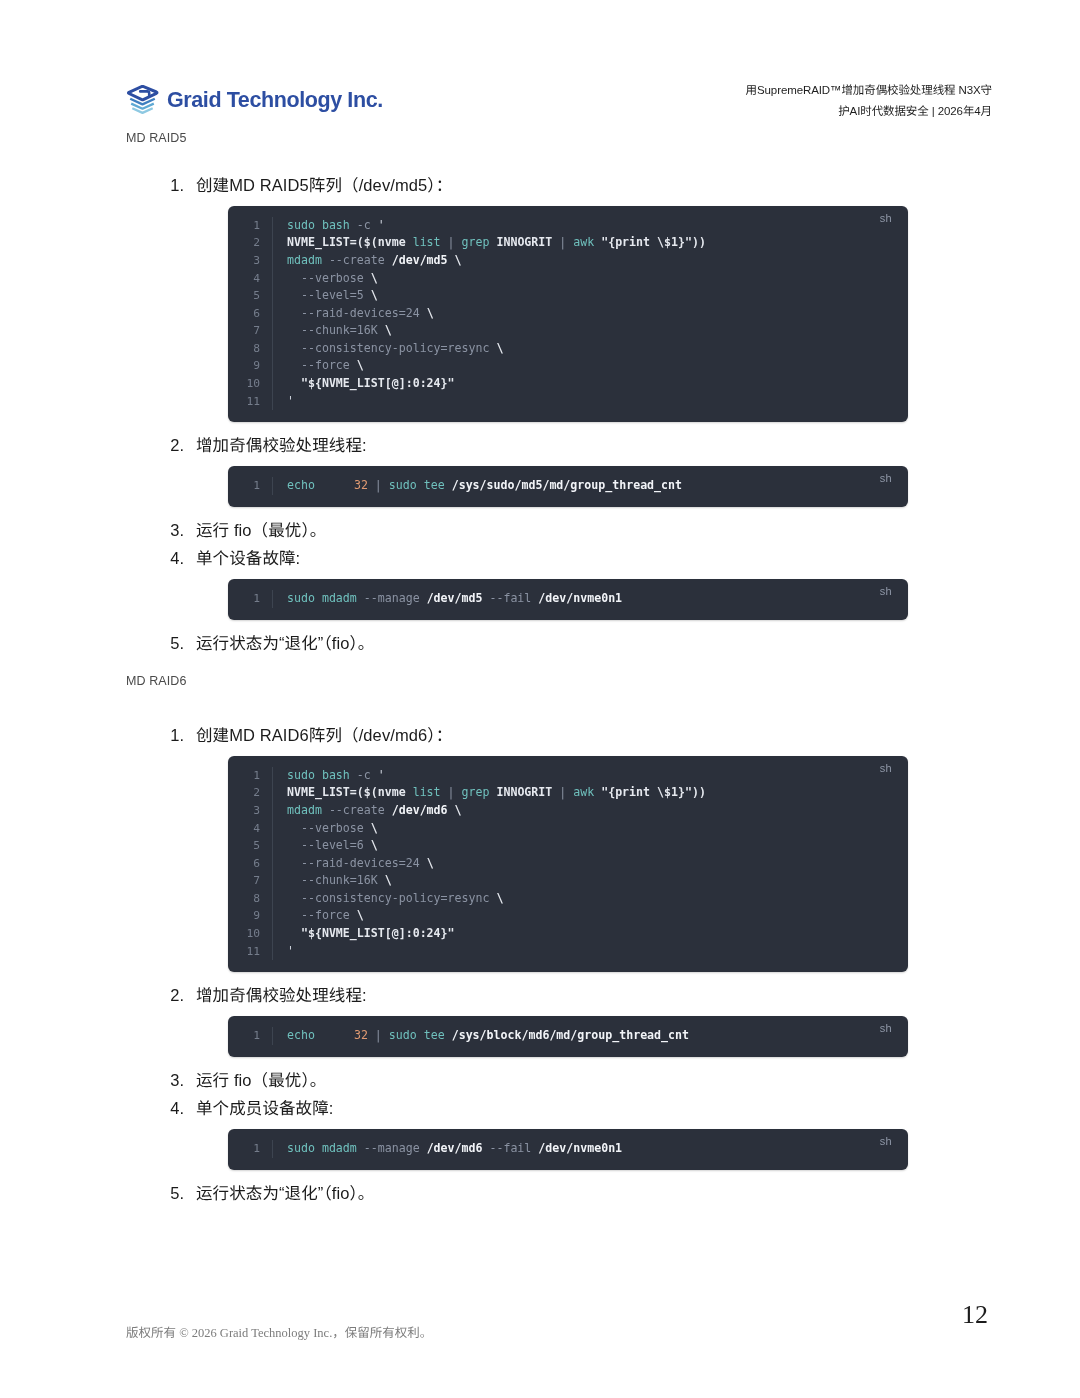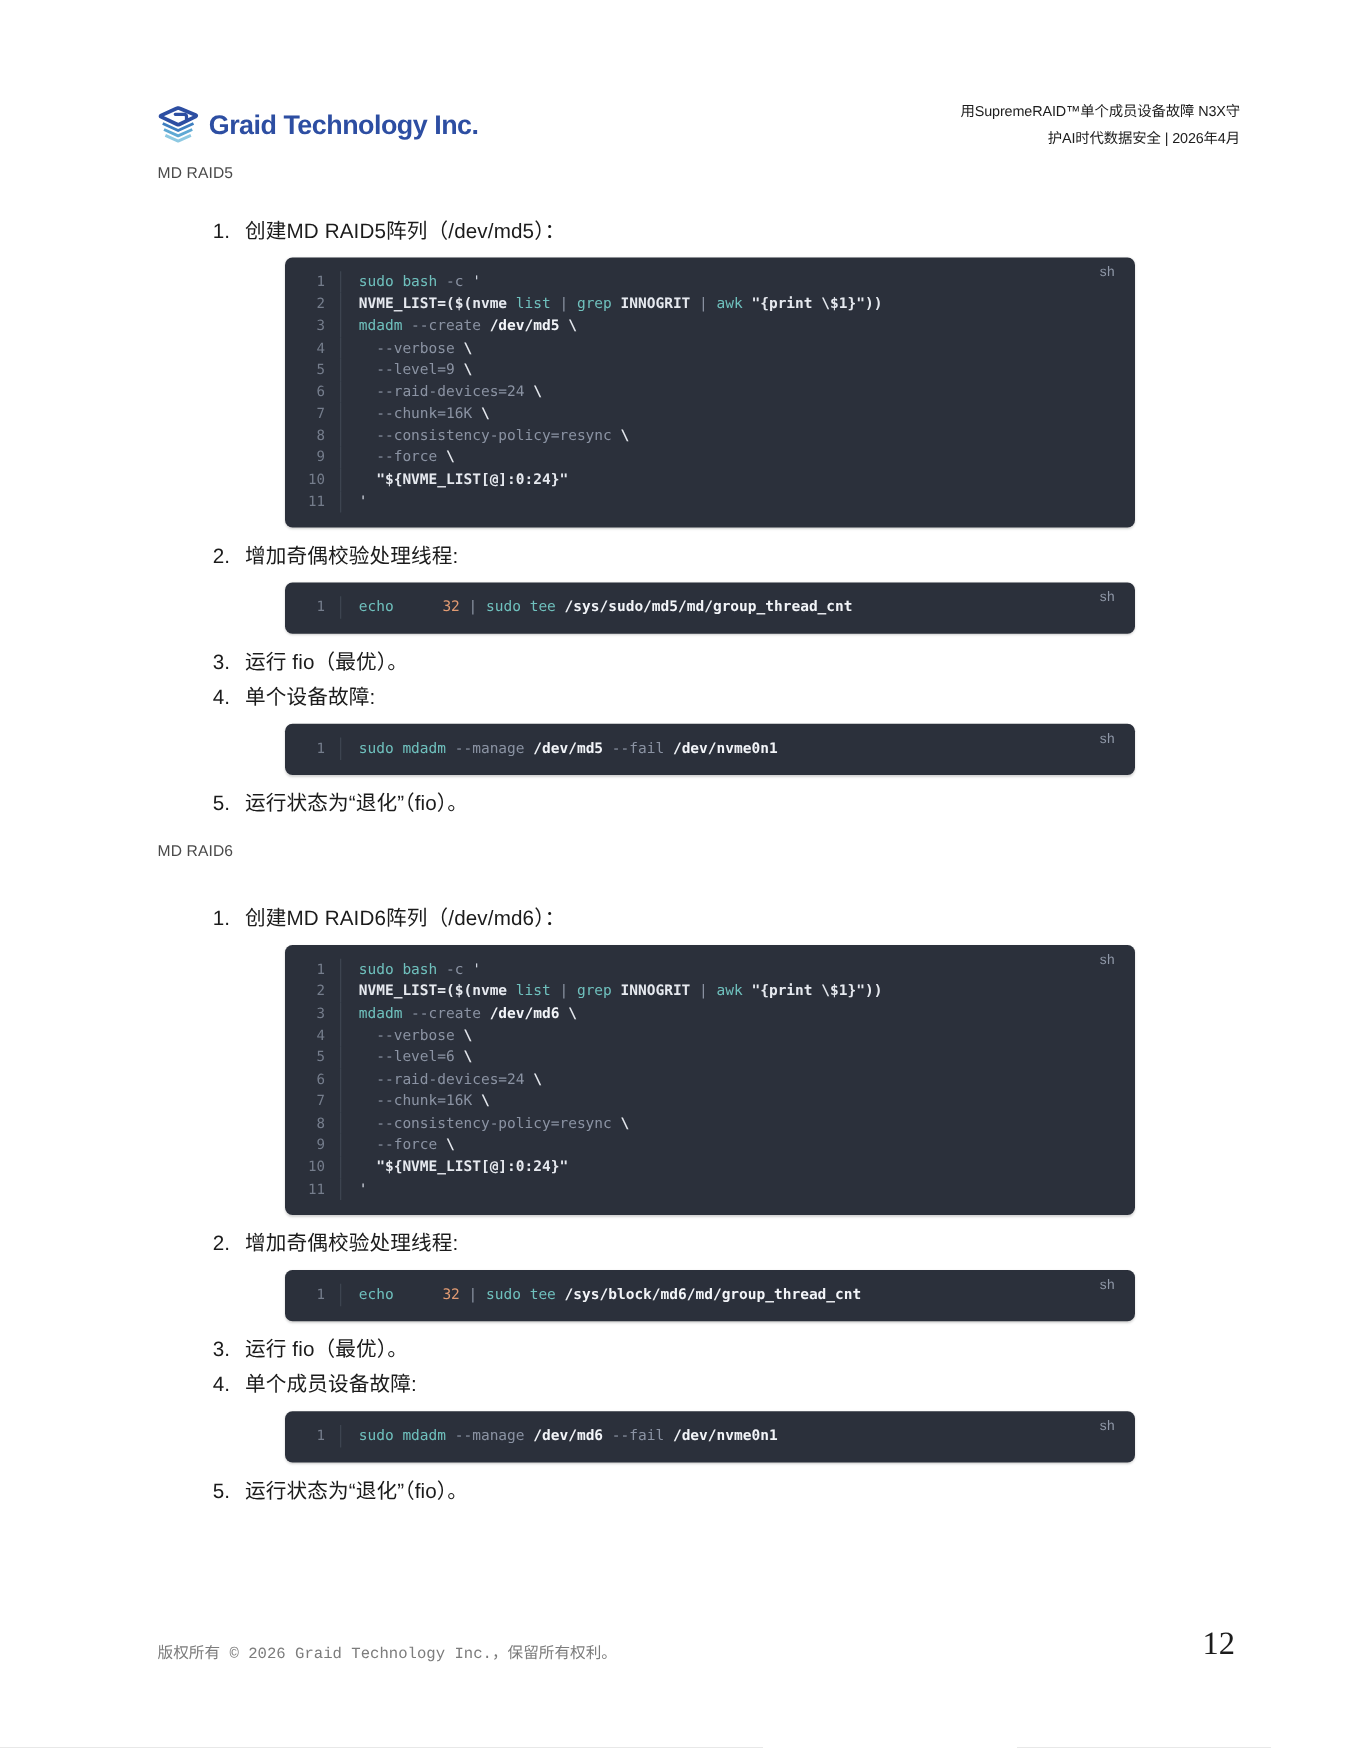--- a/index.html
+++ b/index.html
@@ -188,22 +188,22 @@
   .page-footer {
     position: absolute;
     left: 0;
     bottom: 40px;
     width: 1080px;
     height: 60px;
   }
   .copyright {
     position: absolute;
     left: 126px;
-    top: 13px;
-    font-family: Liberation Mono, monospace;
+    top: 24px;
+    font-family: Liberation Serif, serif;
     font-size: 12.5px;
     color: #7c7c7c;
     white-space: nowrap;
   }
   .pageno {
     position: absolute;
     right: 92px;
     top: 2px;
     font-family: "Liberation Serif", "DejaVu Serif", serif;
     font-size: 26px;
@@ -221,21 +221,21 @@
         <path d="M16.5 1.2 L30.4 7.0 Q31.6 7.6 30.4 8.3 L17.3 14.6 Q16.6 14.9 15.9 14.6 L3.0 8.5 Q1.8 7.9 3.0 7.3 Z" fill="none" stroke="#2d4ea2" stroke-width="3.0" stroke-linejoin="round"></path>
         <path d="M14.2 6.4 L21.4 6.4 Q23.2 6.4 23.2 8.2 L23.2 10.6" fill="none" stroke="#2d4ea2" stroke-width="2.6" stroke-linecap="round"></path>
         <path d="M4.2 13.8 L16.5 19.4 L28.8 13.8" fill="none" stroke="#3f7fc0" stroke-width="2.3" stroke-linejoin="round"></path>
         <path d="M5.2 18.6 L16.5 23.7 L27.8 18.6" fill="none" stroke="#5fa9d4" stroke-width="2.3" stroke-linejoin="round"></path>
         <path d="M6.3 23.3 L16.5 27.9 L26.7 23.3" fill="none" stroke="#8ec9e2" stroke-width="2.3" stroke-linejoin="round"></path>
       </svg>
       <span class="brand-name">Graid Technology Inc.</span>
     </div>
 
     <div class="header-right">
-      <span>用SupremeRAID™单个成员设备故障 N3X守</span>
+      <span>用SupremeRAID™增加奇偶校验处理线程 N3X守</span>
       <span class="line2">护AI时代数据安全 | 2026年4月</span>
     </div>
   </div>
 
   <div class="section-label" id="label-raid5">MD RAID5</div>
   <div class="section-label" id="label-raid6">MD RAID6</div>
 
   <div class="content">
 
     <ol class="olist" id="list-raid5">
@@ -243,21 +243,21 @@
       <li class="oitem">
         <span class="marker">1.</span>
         <span class="itext">创建MD RAID5阵列（/dev/md5）：</span>
         <div class="codeblock wide">
           <span class="cb-lang">sh</span>
           <div class="cb-lines">
               <div class="cl"><span class="ln">1</span><span class="gut"></span><span class="src"><span class="t-cmd">sudo</span> <span class="t-cmd">bash</span> <span class="t-flag">-c</span> <span class="t-quote">'</span></span></div>
               <div class="cl"><span class="ln">2</span><span class="gut"></span><span class="src"><span class="t-plain">NVME_LIST=($(nvme</span> <span class="t-cmd">list</span> <span class="t-pipe">|</span> <span class="t-cmd">grep</span> <span class="t-plain">INNOGRIT</span> <span class="t-pipe">|</span> <span class="t-cmd">awk</span> <span class="t-plain">"{print</span> <span class="t-plain">\$1}"))</span></span></div>
               <div class="cl"><span class="ln">3</span><span class="gut"></span><span class="src"><span class="t-cmd">mdadm</span> <span class="t-flag">--create</span> <span class="t-path">/dev/md5</span> <span class="t-plain">\</span></span></div>
               <div class="cl"><span class="ln">4</span><span class="gut"></span><span class="src">  <span class="t-flag">--verbose</span> <span class="t-plain">\</span></span></div>
-              <div class="cl"><span class="ln">5</span><span class="gut"></span><span class="src">  <span class="t-flag">--level=9</span> <span class="t-plain">\</span></span></div>
+              <div class="cl"><span class="ln">5</span><span class="gut"></span><span class="src">  <span class="t-flag">--level=5</span> <span class="t-plain">\</span></span></div>
               <div class="cl"><span class="ln">6</span><span class="gut"></span><span class="src">  <span class="t-flag">--raid-devices=24</span> <span class="t-plain">\</span></span></div>
               <div class="cl"><span class="ln">7</span><span class="gut"></span><span class="src">  <span class="t-flag">--chunk=16K</span> <span class="t-plain">\</span></span></div>
               <div class="cl"><span class="ln">8</span><span class="gut"></span><span class="src">  <span class="t-flag">--consistency-policy=resync</span> <span class="t-plain">\</span></span></div>
               <div class="cl"><span class="ln">9</span><span class="gut"></span><span class="src">  <span class="t-flag">--force</span> <span class="t-plain">\</span></span></div>
               <div class="cl"><span class="ln">10</span><span class="gut"></span><span class="src">  <span class="t-plain">"${NVME_LIST[@]:0:24}"</span></span></div>
               <div class="cl"><span class="ln">11</span><span class="gut"></span><span class="src"><span class="t-quote">'</span></span></div>
             </div>
         </div>
       </li>
 

